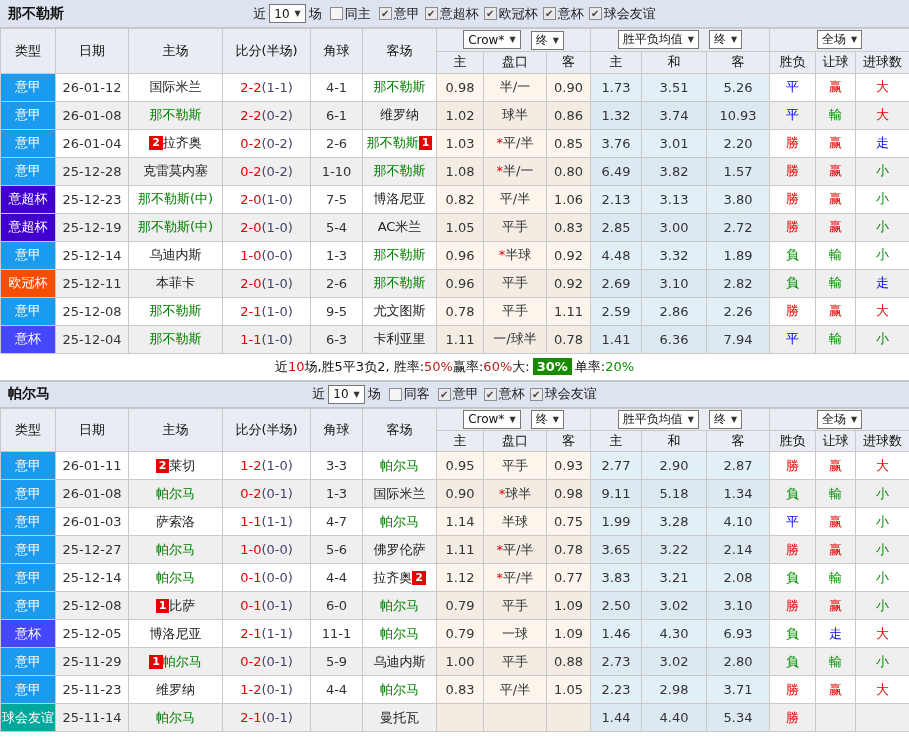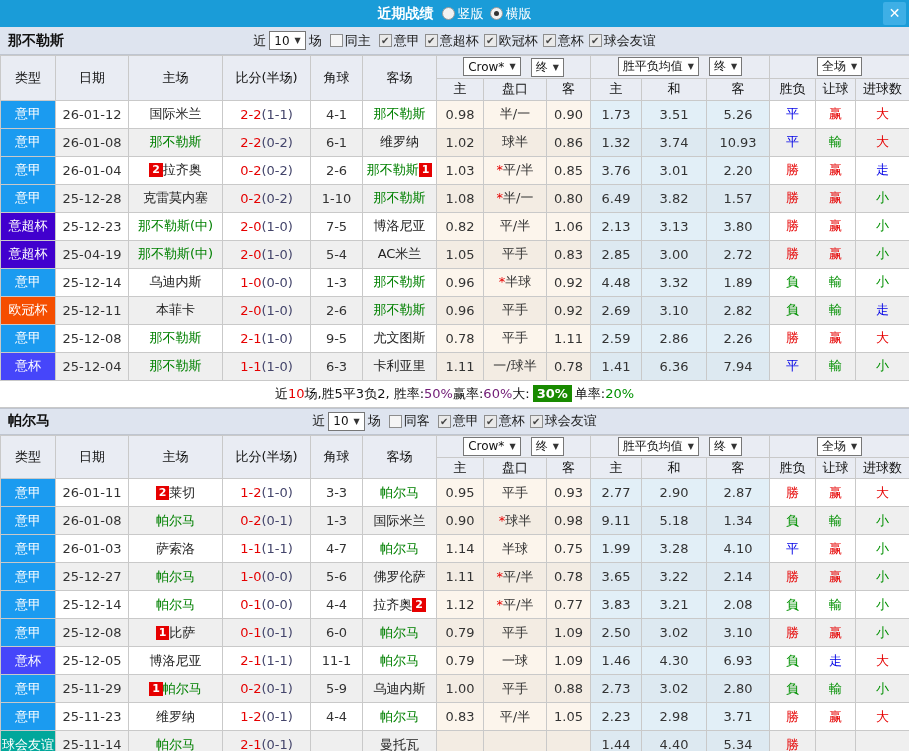--- a/index.html
+++ b/index.html
@@ -47,43 +47,29 @@
   .tn { color: #222; }
   .tn.green { color: #008000; }
   .badge { display: inline-block; background: #e60000; color: #fff; font-size: 11px; font-weight: bold; padding: 0 3px; line-height: 14px; vertical-align: 1px; }
   .sc { color: #e60000; }
   .half { color: #44456b; }
   .star { color: #e60000; font-style: normal; }
 
   
   .summary { height: 27px; display: flex; align-items: center; justify-content: center; font-size: 13px; color: #111; border-bottom: 1px solid #c9c9c9; background: #fff; }
   .seg.red { color: #e60000; }
-  .seg.blue { color: #701a75; }
+  .seg.blue { color: #b91c1c; }
   .seg.green { color: #009000; }
   .seg.greenbg { background: #188a00; color: #fff; font-weight: bold; padding: 1px 4px; margin: 0 3px; }
 </style>
 </head>
 <body>
 
 <div class="app">
 
-  <div class="titlebar">
-    <span class="title">近期战绩</span>
-    <span class="radio-group">
-      <span class="radio">
-          <span class="rdot off"></span>
-        </span>
-      <span class="rlabel">竖版</span>
-      <span class="radio">
-          <span class="rdot on"></span>
-        </span>
-      <span class="rlabel">横版</span>
-    </span>
-    <div class="close">✕</div>
-  </div>
 
   <div class="section sec0">
     <div class="team-row">
       <span class="team-name">那不勒斯</span>
       <div class="filters">
         <span>近</span>
         <span class="sel">
             <span>10</span>
             <i>▼</i>
           </span>
@@ -256,21 +242,21 @@
             <td class="hcp">1.06</td>
             <td class="eu">2.13</td>
             <td class="eu">3.13</td>
             <td class="eu">3.80</td>
             <td class="c-res" style="color: rgb(230, 0, 0);">勝</td>
             <td class="c-res" style="color: rgb(230, 0, 0);">赢</td>
             <td class="c-res" style="color: rgb(0, 144, 0);">小</td>
           </tr>
           <tr>
             <td class="c-type" style="background: rgb(65, 0, 206);">意超杯</td>
-            <td class="c-date">25-04-19</td>
+            <td class="c-date">25-12-19</td>
             <td class="c-team"><span class="tn green">那不勒斯(中)</span></td>
             <td class="c-score"><span class="sc">2-0</span><span class="half">(1-0)</span></td>
             <td class="c-corner">5-4</td>
             <td class="c-team"><span class="tn">AC米兰</span></td>
             <td class="hcp">1.05</td>
             <td class="hcp">平手</td>
             <td class="hcp">0.83</td>
             <td class="eu">2.85</td>
             <td class="eu">3.00</td>
             <td class="eu">2.72</td>

